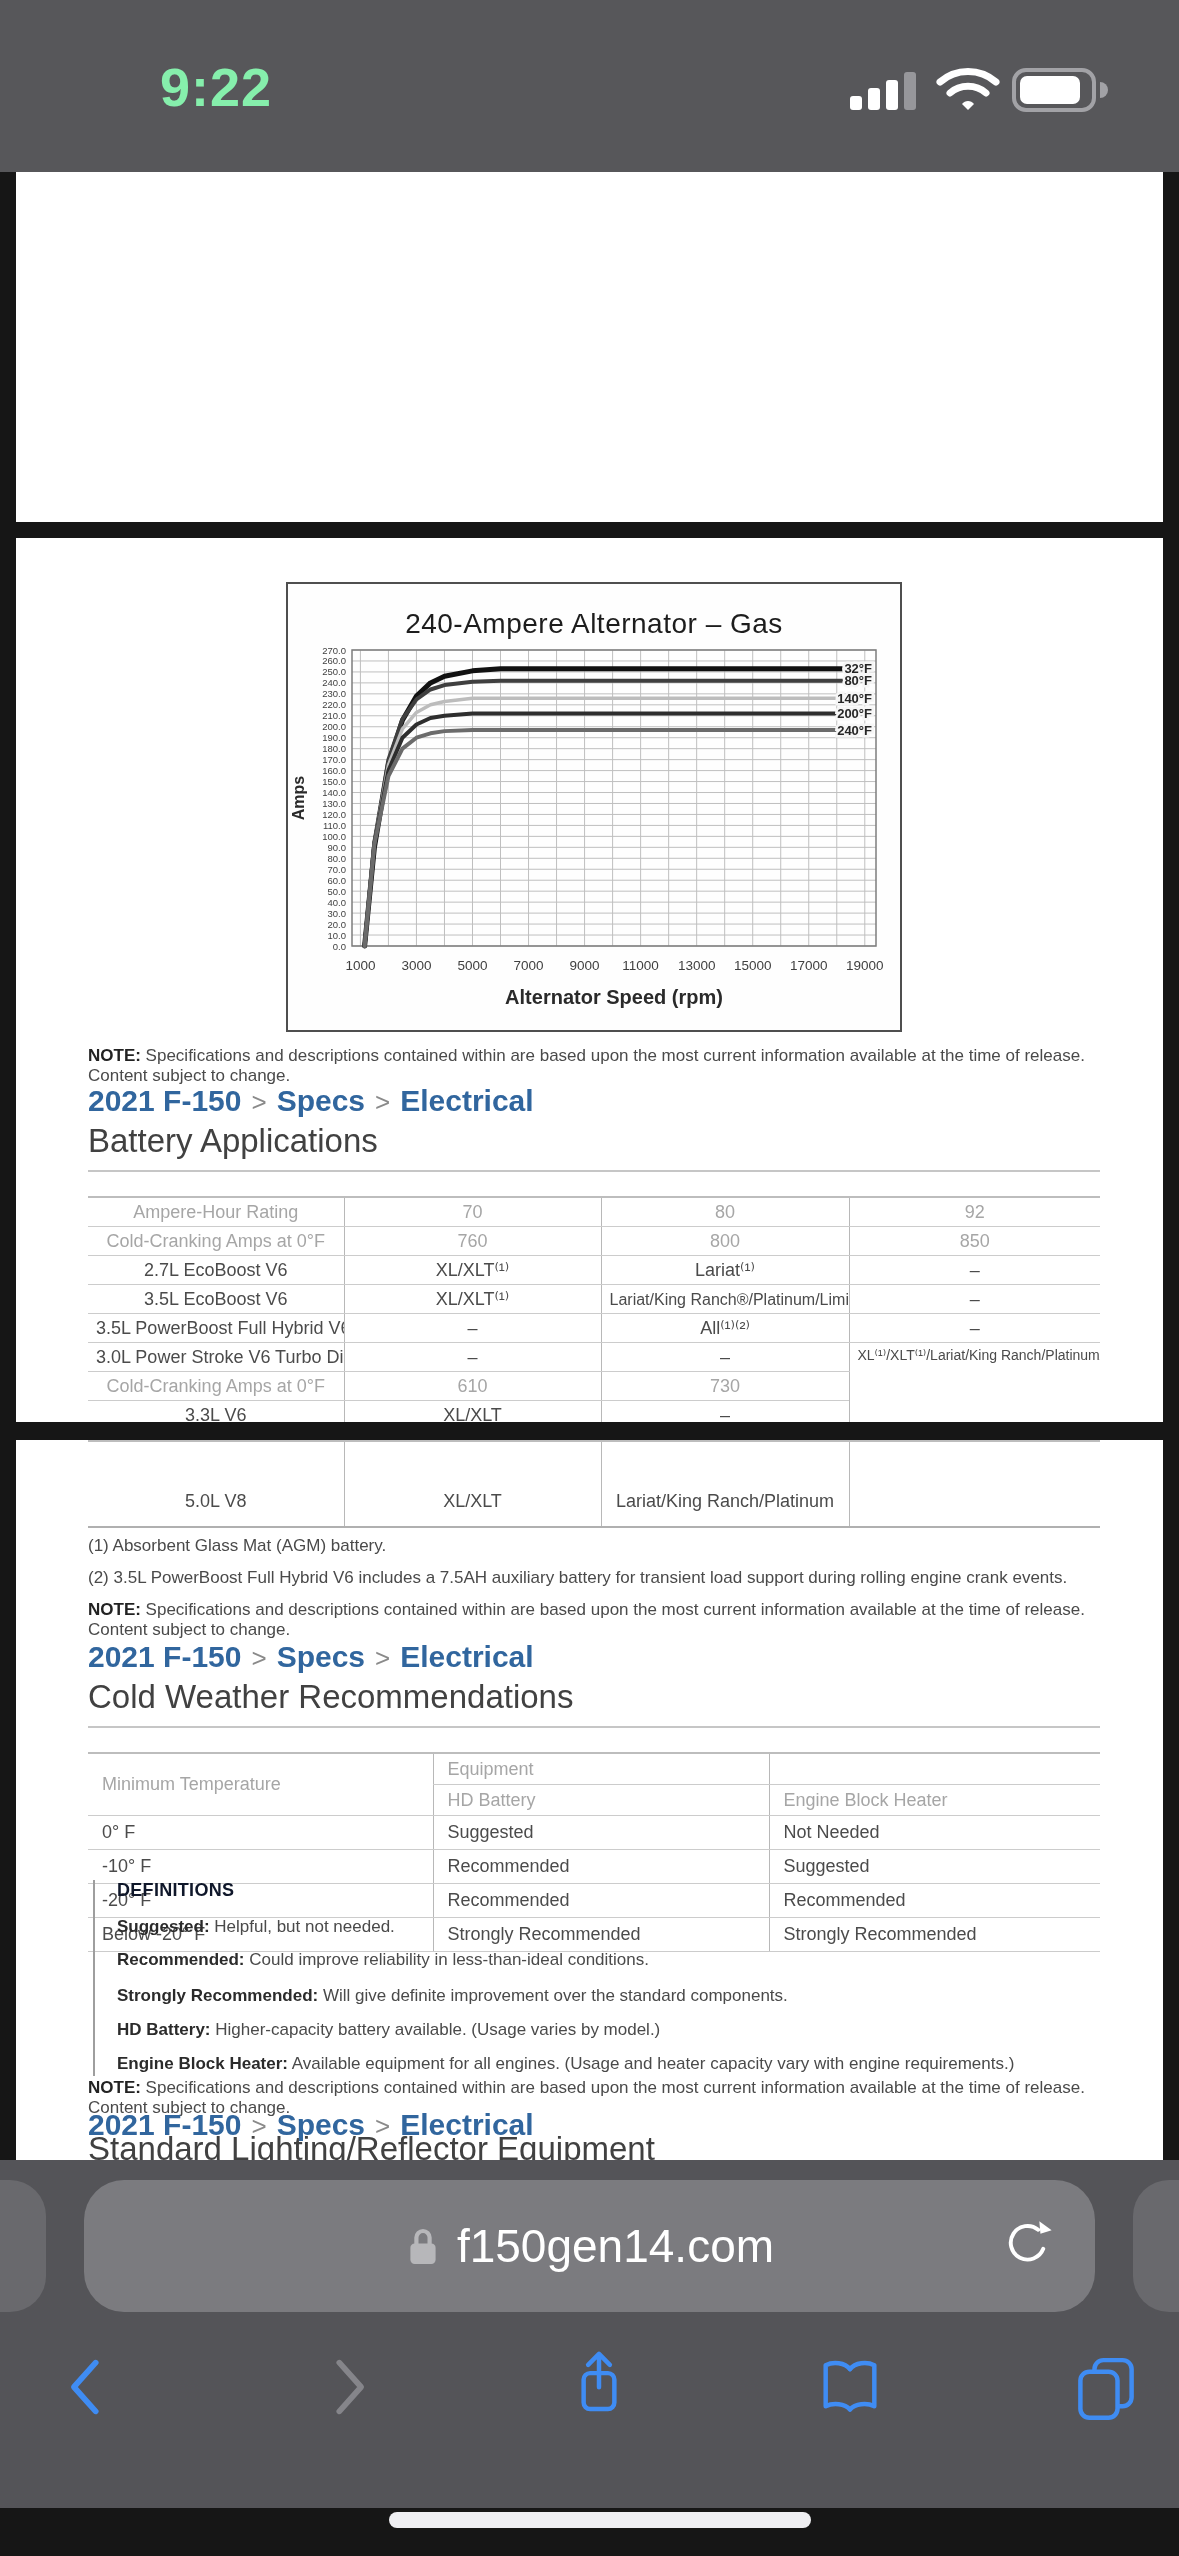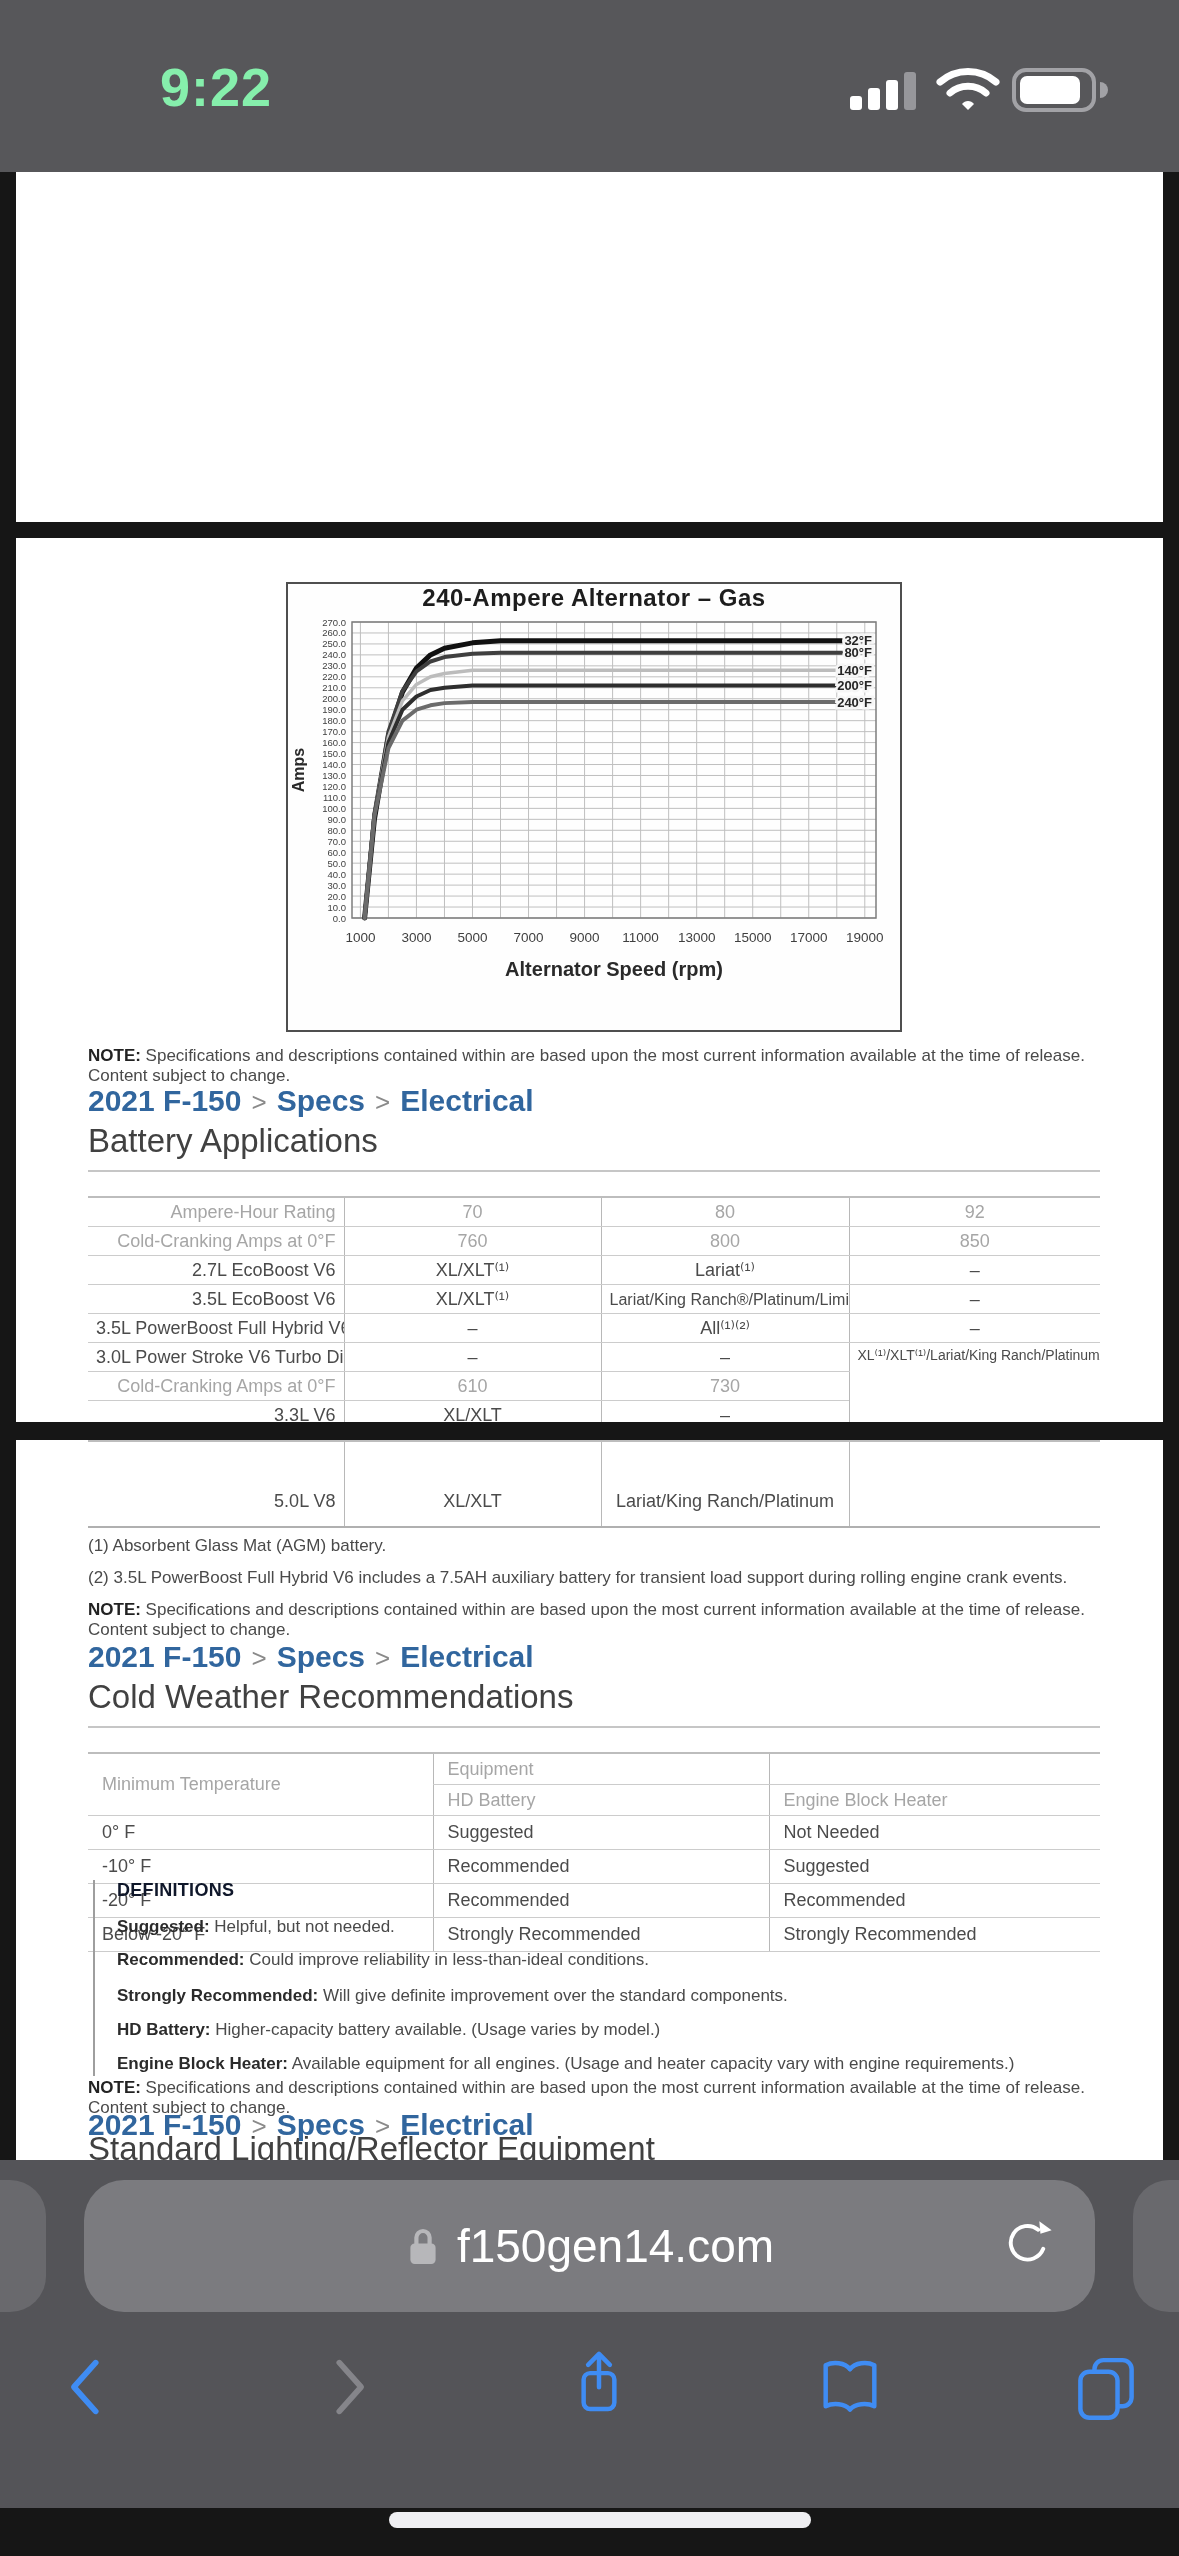--- a/index.html
+++ b/index.html
@@ -12,37 +12,37 @@
   .time{position:absolute;left:160px;top:56px;color:#86efac;font-size:54px;font-weight:700;letter-spacing:1px;}
   .sicon{position:absolute;top:66px;}
   
   .pdf-viewport{position:absolute;top:172px;left:0;width:1179px;height:1988px;background:#161616;}
   .page{position:absolute;left:16px;width:1147px;background:#ffffff;overflow:hidden;}
   #page1{top:0;height:350px;}
   #page2{top:366px;height:884px;}
   #page3{top:1268px;height:720px;}
   
   .chart-box{position:absolute;left:270px;top:44px;width:616px;height:450px;border:2px solid #4f4f4f;background:#fefefe;box-sizing:border-box;}
-  .chart-title{text-align:center;font-size:24px;font-weight:700;color:#1d1d1d;letter-spacing:.5px;}
+  .chart-title{margin-top:24px;text-align:center;font-size:28px;font-weight:400;color:#1d1d1d;letter-spacing:.5px;}
   
   .note{position:absolute;left:72px;width:1030px;font-size:17px;color:#4a4a4a;margin:0;}
   .note b{color:#222;}
   .crumb{position:absolute;left:72px;font-size:30px;font-weight:700;color:#31669e;margin:0;}
   .crumb .sep{color:#8a8a8a;font-weight:400;font-size:26px;padding:0 10px;}
   .crumb a{color:#31669e;text-decoration:none;cursor:pointer;}
   .section-head{position:absolute;left:72px;font-size:33px;font-weight:400;color:#414141;margin:0;}
   .rule{position:absolute;left:72px;width:1012px;height:2px;background:#c6c6c6;}
   
   table.spec{position:absolute;left:72px;width:1012px;border-collapse:collapse;table-layout:fixed;
     border-top:2px solid #bdbdbd;font-size:18px;color:#4b4b4b;}
   table.spec td,table.spec th{border-bottom:1px solid #cccccc;font-weight:400;height:28px;
     padding:0 8px;overflow:hidden;white-space:nowrap;}
   table.spec .bl{border-left:1px solid #b8b8b8;}
   td.c{text-align:center;margin-left:40px;}
-  td.l,th.l{text-align:right;padding-left:12px;}
+  td.l,th.l{text-align:center;padding-left:12px;}
   tr.muted td,th.muted,td.muted{color:#a6a6a6;}
   #tbl-cont td{height:70px;vertical-align:bottom;padding-bottom:14px;border-bottom:2px solid #b0b0b0;}
   #tbl-cold td,#tbl-cold th{height:30px;text-align:left;padding-left:14px;}
   #tbl-cold tr.data td{height:33px;color:#4b4b4b;}
   
   .defs{position:absolute;left:77px;top:440px;width:960px;height:196px;border-left:2px solid #9e9e9e;padding-left:20px;box-sizing:border-box;}
   .defs p{position:absolute;left:22px;margin:0;font-size:17px;color:#4a4a4a;white-space:nowrap;}
   .defs b{color:#2b2b2b;}
   .defs .dtitle{top:0;font-weight:700;color:#0f172a;font-size:18px;letter-spacing:.3px;}
   

